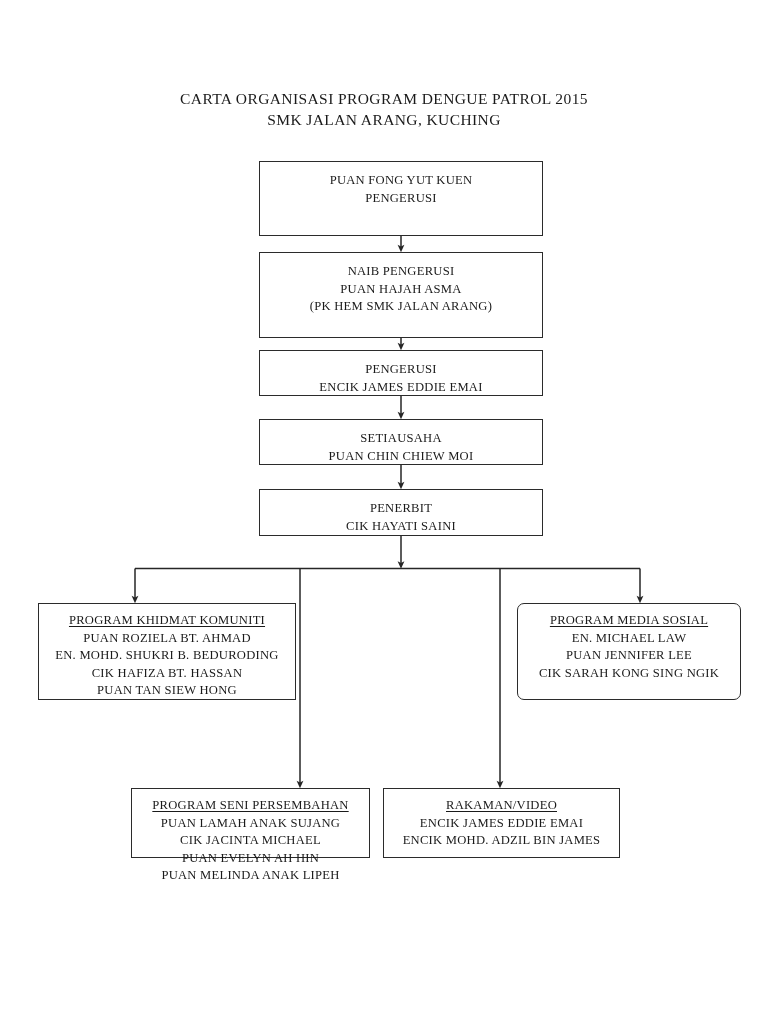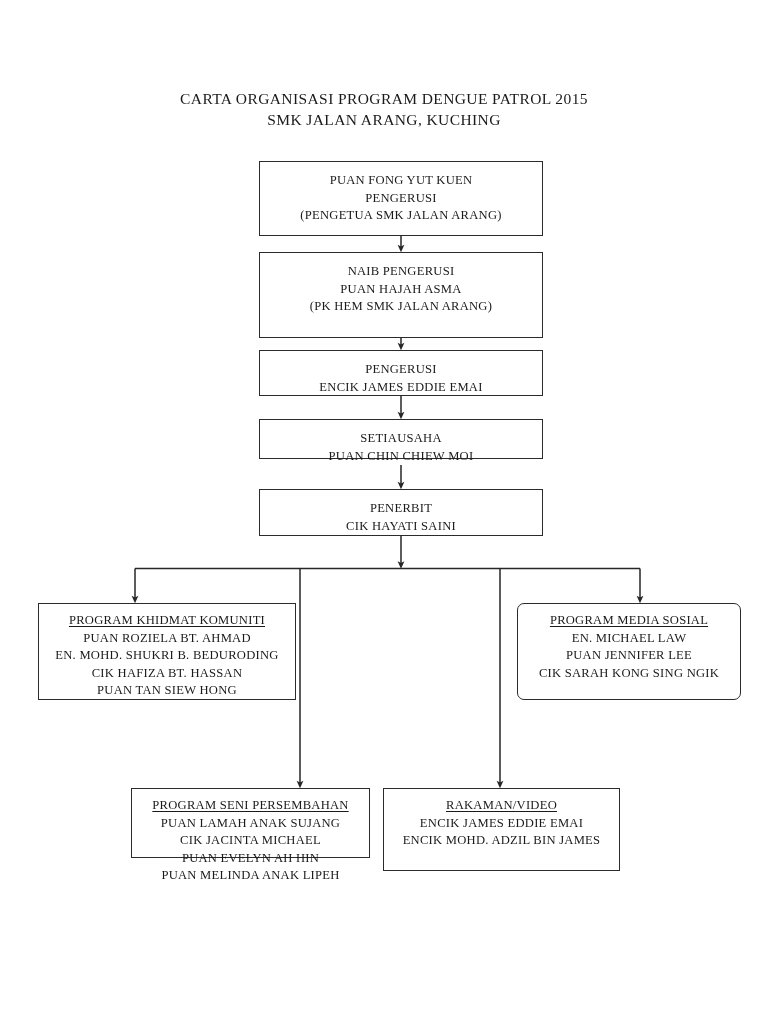--- a/index.html
+++ b/index.html
@@ -76,27 +76,27 @@
     display: flex;
     align-items: flex-start;
     justify-content: center;
   }
   .node.leaf-node .lines { padding-top: 8px; }
 
   
   #node-pengerusi      { top: 161px; height: 75px; }
   #node-naib-pengerusi { top: 252px; height: 86px; }
   #node-penyelaras     { top: 350px; height: 46px; }
-  #node-setiausaha     { top: 419px; height: 40px; }
+  #node-setiausaha     { top: 419px; height: 46px; }
   #node-penerbit       { top: 489px; height: 47px; }
 
   #node-khidmat-komuniti { left: 38px;  top: 603px; width: 258px; height: 97px; }
   #node-media-sosial     { left: 517px; top: 603px; width: 224px; height: 97px; border-radius: 7px; }
   #node-seni-persembahan { left: 131px; top: 788px; width: 239px; height: 70px; }
-  #node-rakaman-video    { left: 383px; top: 788px; width: 237px; height: 83px; }
+  #node-rakaman-video    { left: 383px; top: 788px; width: 237px; height: 70px; }
 
   
   #connectors {
     position: absolute;
     left: 0; top: 0;
     width: 768px;
     height: 1024px;
     z-index: 1;
     pointer-events: none;
   }
@@ -135,21 +135,20 @@
       <line x1="300" y1="568.5" x2="300" y2="784.5" marker-end="url(#arrowhead)"></line>
 
       <line x1="500" y1="568.5" x2="500" y2="784.5" marker-end="url(#arrowhead)"></line>
     </g>
   </svg>
 
   <div class="node center-node" id="node-pengerusi">
     <span class="lines">
       <span class="ln">PUAN FONG YUT KUEN</span>
       <span class="ln">PENGERUSI</span>
-      <span class="ln">(PENGETUA SMK JALAN ARANG)</span>
     </span>
   </div>
 
   <div class="node center-node" id="node-naib-pengerusi">
     <span class="lines">
       <span class="ln">NAIB PENGERUSI</span>
       <span class="ln">PUAN HAJAH ASMA</span>
       <span class="ln">(PK HEM SMK JALAN ARANG)</span>
     </span>
   </div>

